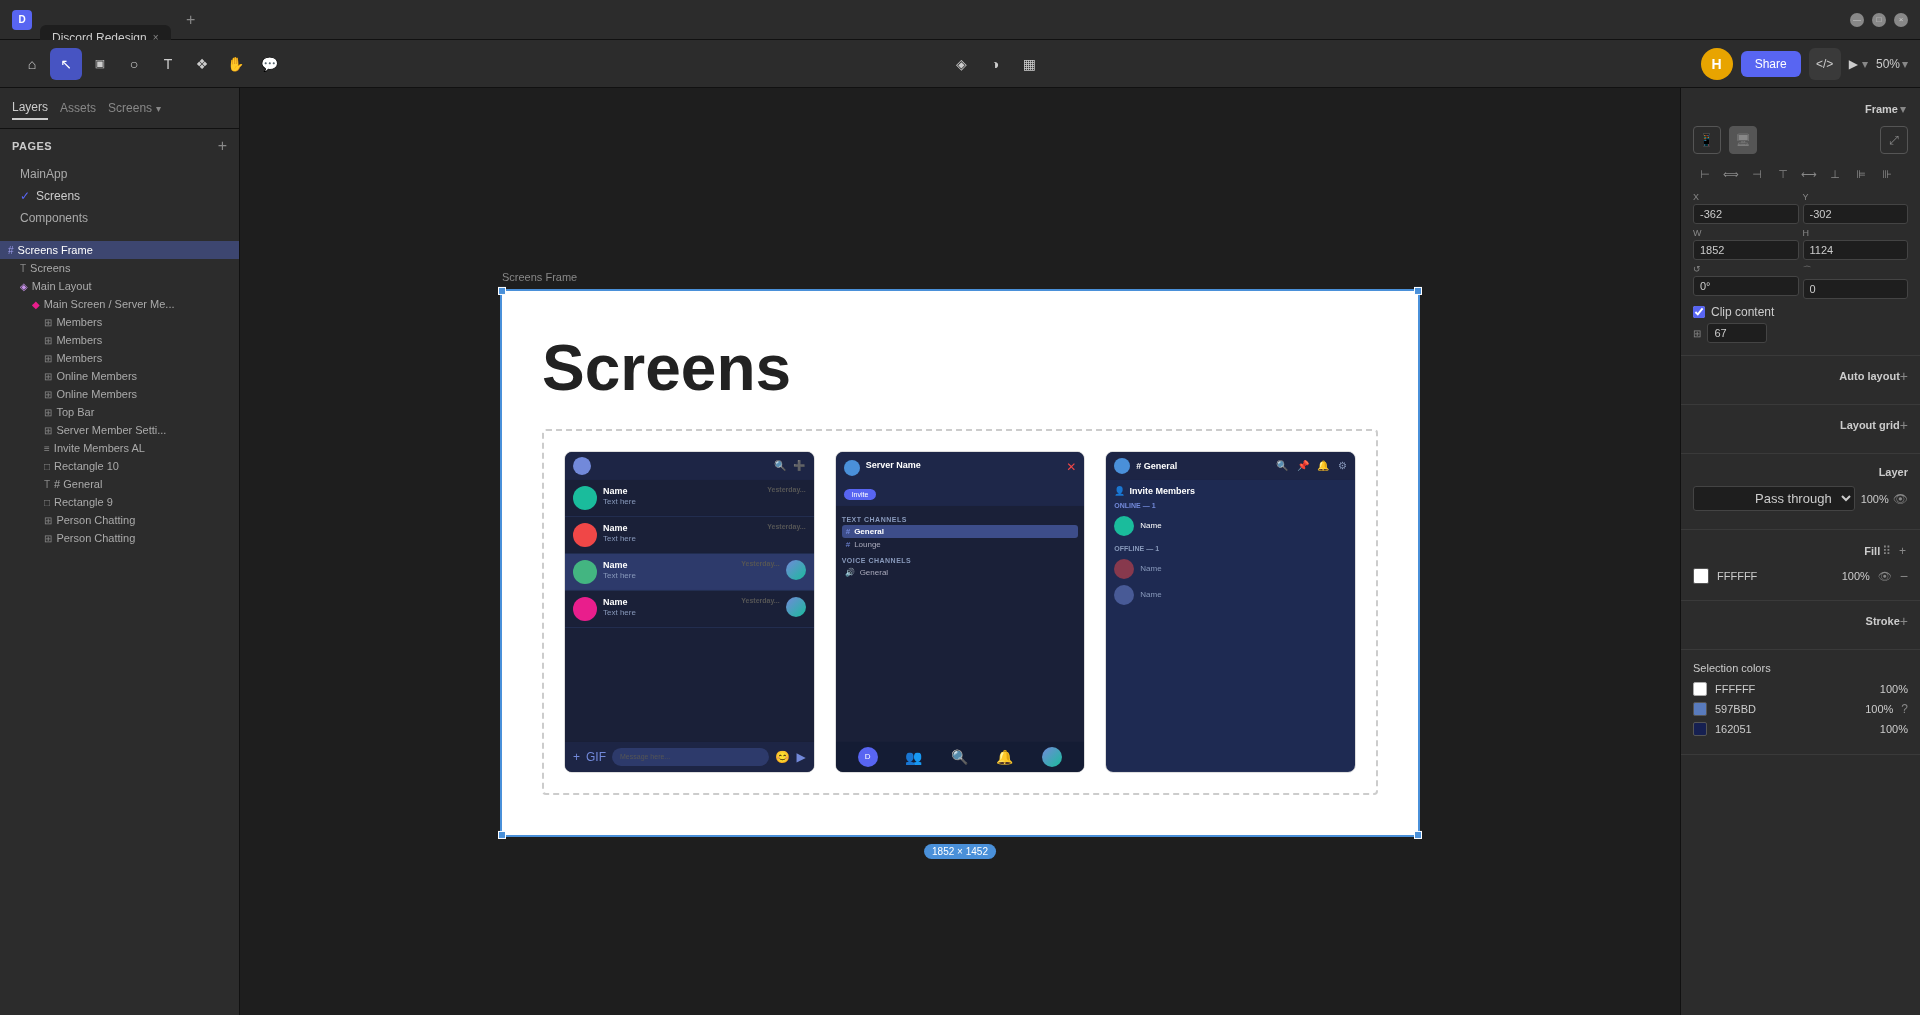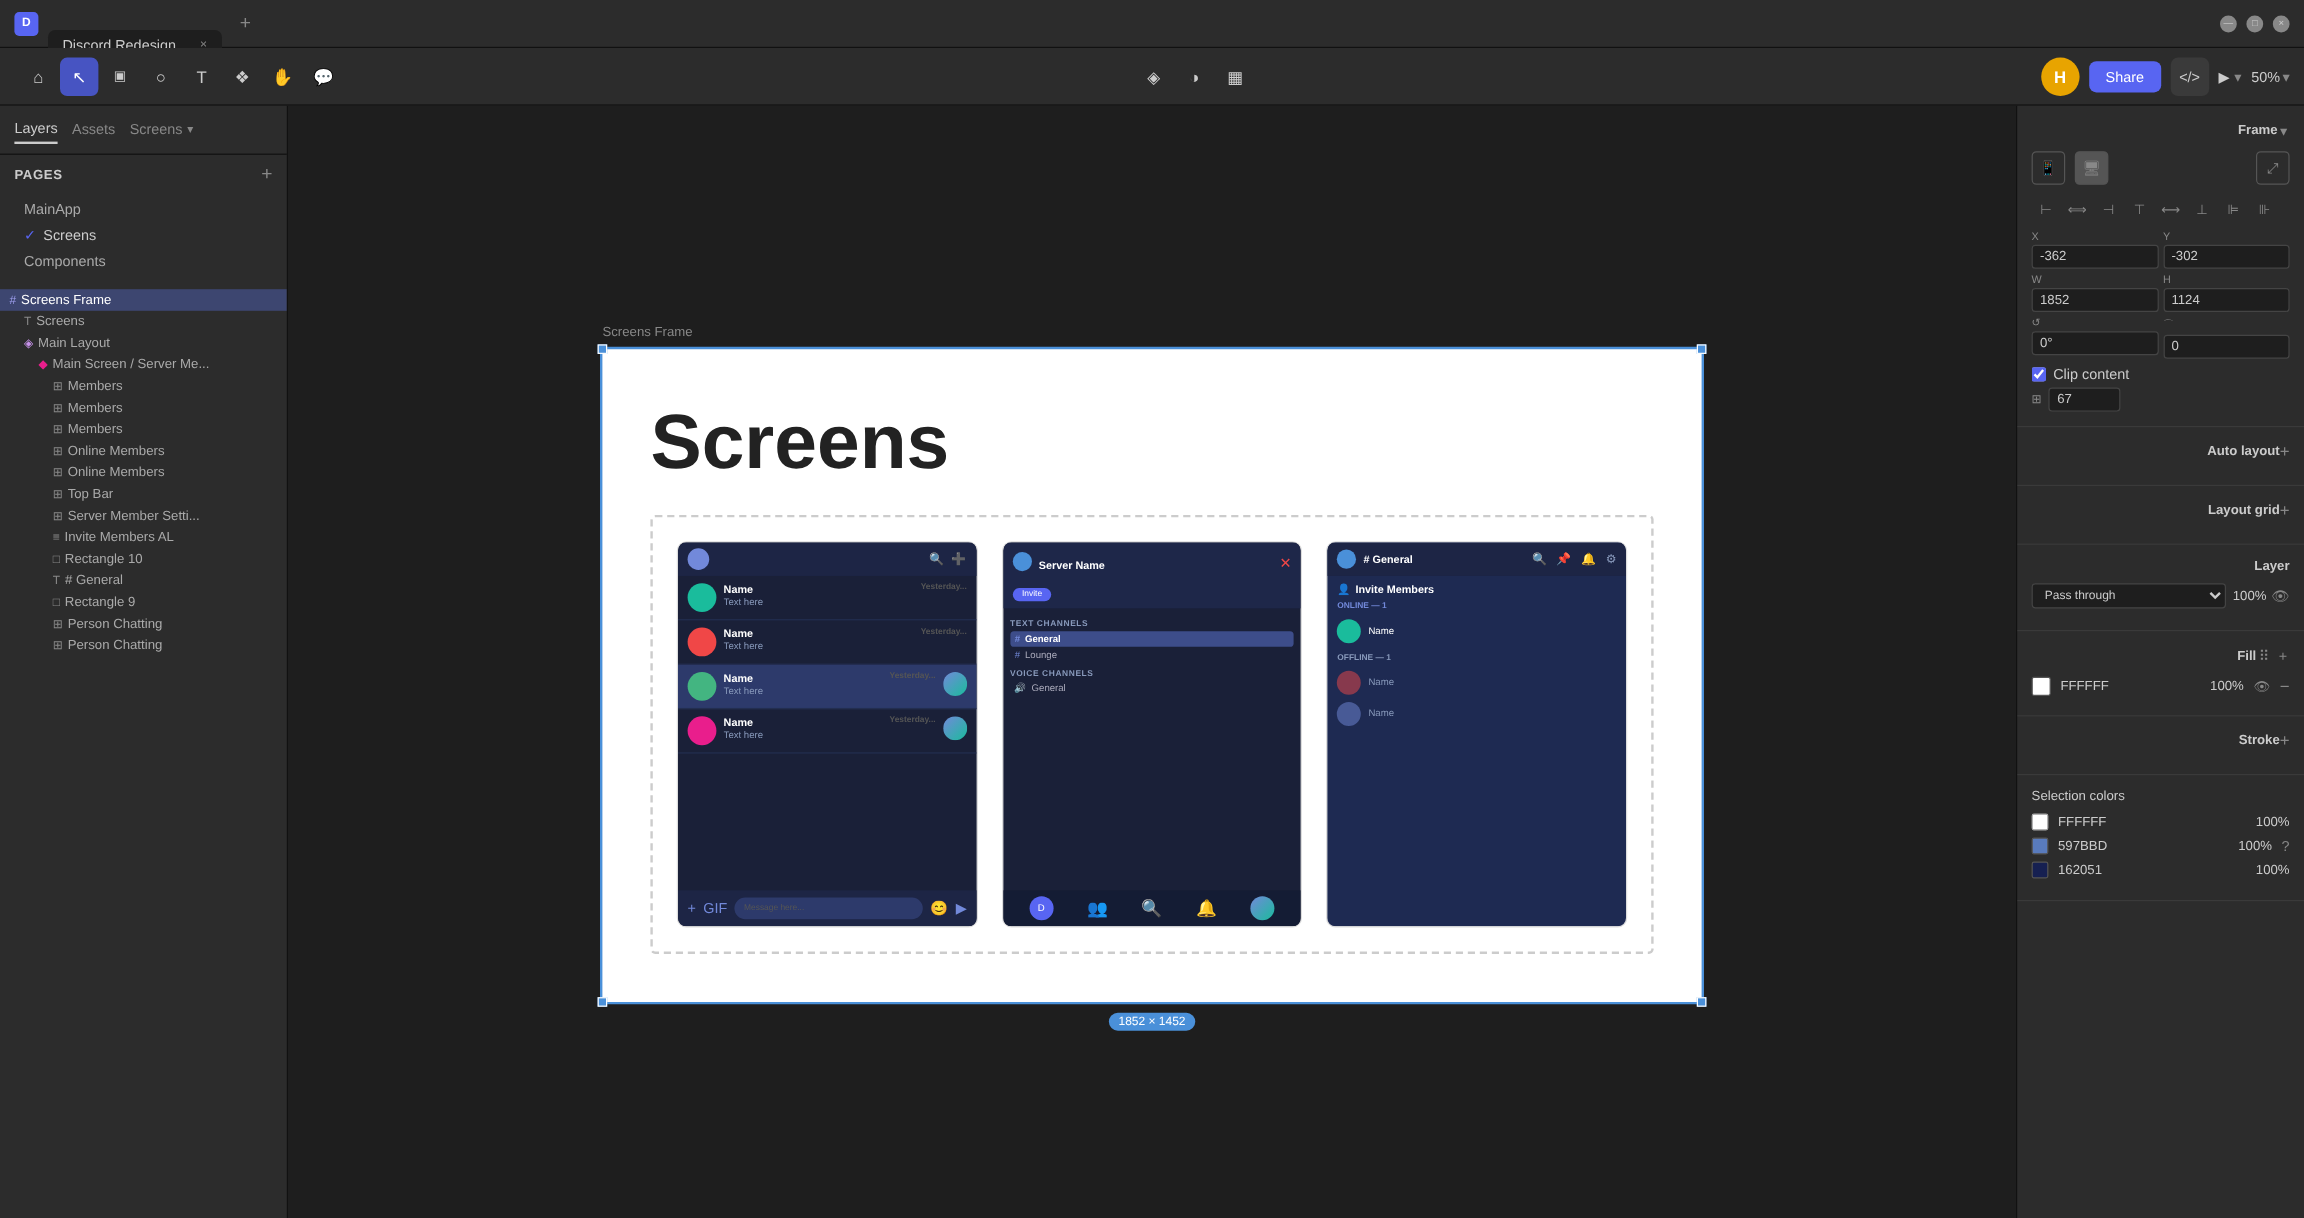--- a/index.html
+++ b/index.html
@@ -10,21 +10,21 @@
       height: 40px;
       background: #2c2c2c;
       display: flex;
       align-items: center;
       padding: 0 12px;
       gap: 8px;
       border-bottom: 1px solid #111;
     }
     .title-bar-left { display: flex; align-items: center; gap: 8px; }
     .window-icon { width: 20px; height: 20px; background: #5865f2; border-radius: 4px; display: flex; align-items: center; justify-content: center; color: white; font-size: 10px; font-weight: bold; }
-    .tab { display: flex; align-items: center; gap: 20px; background: #1e1e1e; padding: 6px 12px; border-radius: 6px 6px 0 0; font-size: 12px; color: #ccc; margin-top: 36px; }
+    .tab { display: flex; align-items: center; gap: 6px; background: #1e1e1e; padding: 6px 12px; border-radius: 6px 6px 0 0; font-size: 12px; color: #ccc; margin-top: 36px; }
     .tab .tab-close { color: #888; font-size: 10px; cursor: pointer; }
     .tab-add { width: 24px; height: 24px; display: flex; align-items: center; justify-content: center; color: #888; font-size: 16px; cursor: pointer; }
     .title-bar-spacer { flex: 1; }
     .window-controls { display: flex; gap: 8px; margin-left: auto; }
     .win-btn { width: 14px; height: 14px; border-radius: 50%; display: flex; align-items: center; justify-content: center; font-size: 8px; }
     .win-min { background: #888; }
     .win-max { background: #888; }
     .win-close { background: #888; }
 
     
@@ -343,21 +343,21 @@
     .prop-input {
       background: #1e1e1e; border: 1px solid #444; border-radius: 3px;
       color: #ccc; font-size: 11px; padding: 3px 6px; width: 100%;
     }
     .prop-row { display: flex; align-items: center; gap: 6px; margin-bottom: 4px; }
     .prop-checkbox { width: 12px; height: 12px; accent-color: #5865f2; }
 
     .layer-row { display: flex; align-items: center; justify-content: space-between; margin-bottom: 6px; }
     .layer-mode-select {
       background: #1e1e1e; border: 1px solid #444; border-radius: 3px;
-      color: #ccc; font-size: 10px; padding: 3px 6px; flex: 1; margin-right: 6px;
+      color: #ccc; font-size: 13px; padding: 3px 6px; flex: 1; margin-right: 6px; text-align: right;
     }
     .layer-opacity { display: flex; align-items: center; gap: 4px; }
     .opacity-value { color: #ccc; font-size: 11px; }
     .opacity-eye { color: #888; font-size: 12px; cursor: pointer; }
 
     .fill-row { display: flex; align-items: center; gap: 8px; margin-bottom: 4px; }
     .color-swatch { width: 16px; height: 16px; border-radius: 2px; border: 1px solid #555; flex-shrink: 0; }
     .color-value { color: #ccc; font-size: 11px; flex: 1; }
     .color-opacity { color: #ccc; font-size: 11px; }
     .fill-visibility { color: #888; font-size: 11px; cursor: pointer; }
@@ -614,21 +614,21 @@
                 </div>
                 <span style="color:#7289da;font-size:12px">😊</span>
                 <span style="color:#7289da;font-size:12px">▶</span>
               </div>
             </div>
           </div>
 
           <div class="mockup-phone">
             <div class="discord-server-screen">
               <div class="discord-server-topbar" style="background:#1e2749;flex-direction:column;height:auto;padding:8px 8px 6px">
-                <div style="display:flex;align-items:flex-end;gap:6px;width:100%">
+                <div style="display:flex;align-items:flex-start;gap:6px;width:100%">
                   <div class="discord-avatar-small av-blue" style="width:16px;height:16px;"></div>
                   <span class="server-name-text">Server Name</span>
                   <span style="margin-left:auto;color:#f04747;font-size:12px">✕</span>
                 </div>
                 <div style="margin-top:6px;width:100%">
                   <div class="server-invite-btn" style="display:inline-block">Invite</div>
                 </div>
               </div>
               <div class="discord-server-body">
                 <div class="server-section-title">TEXT CHANNELS</div>

